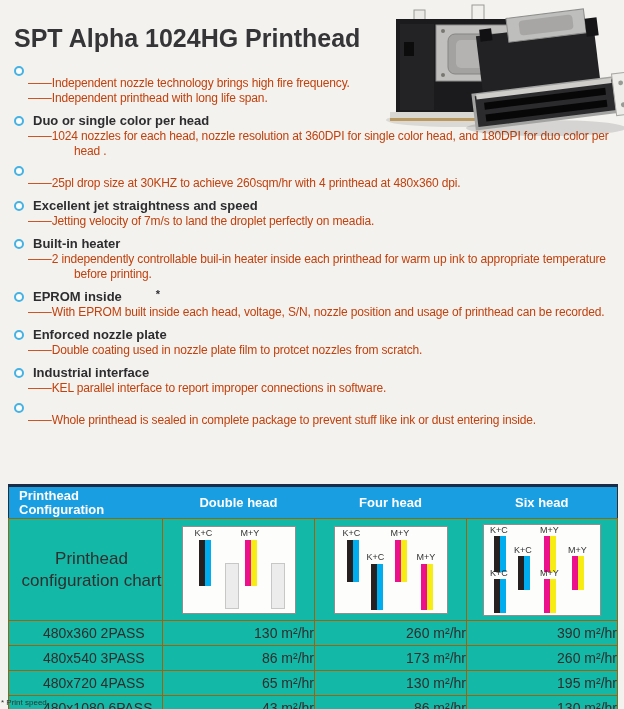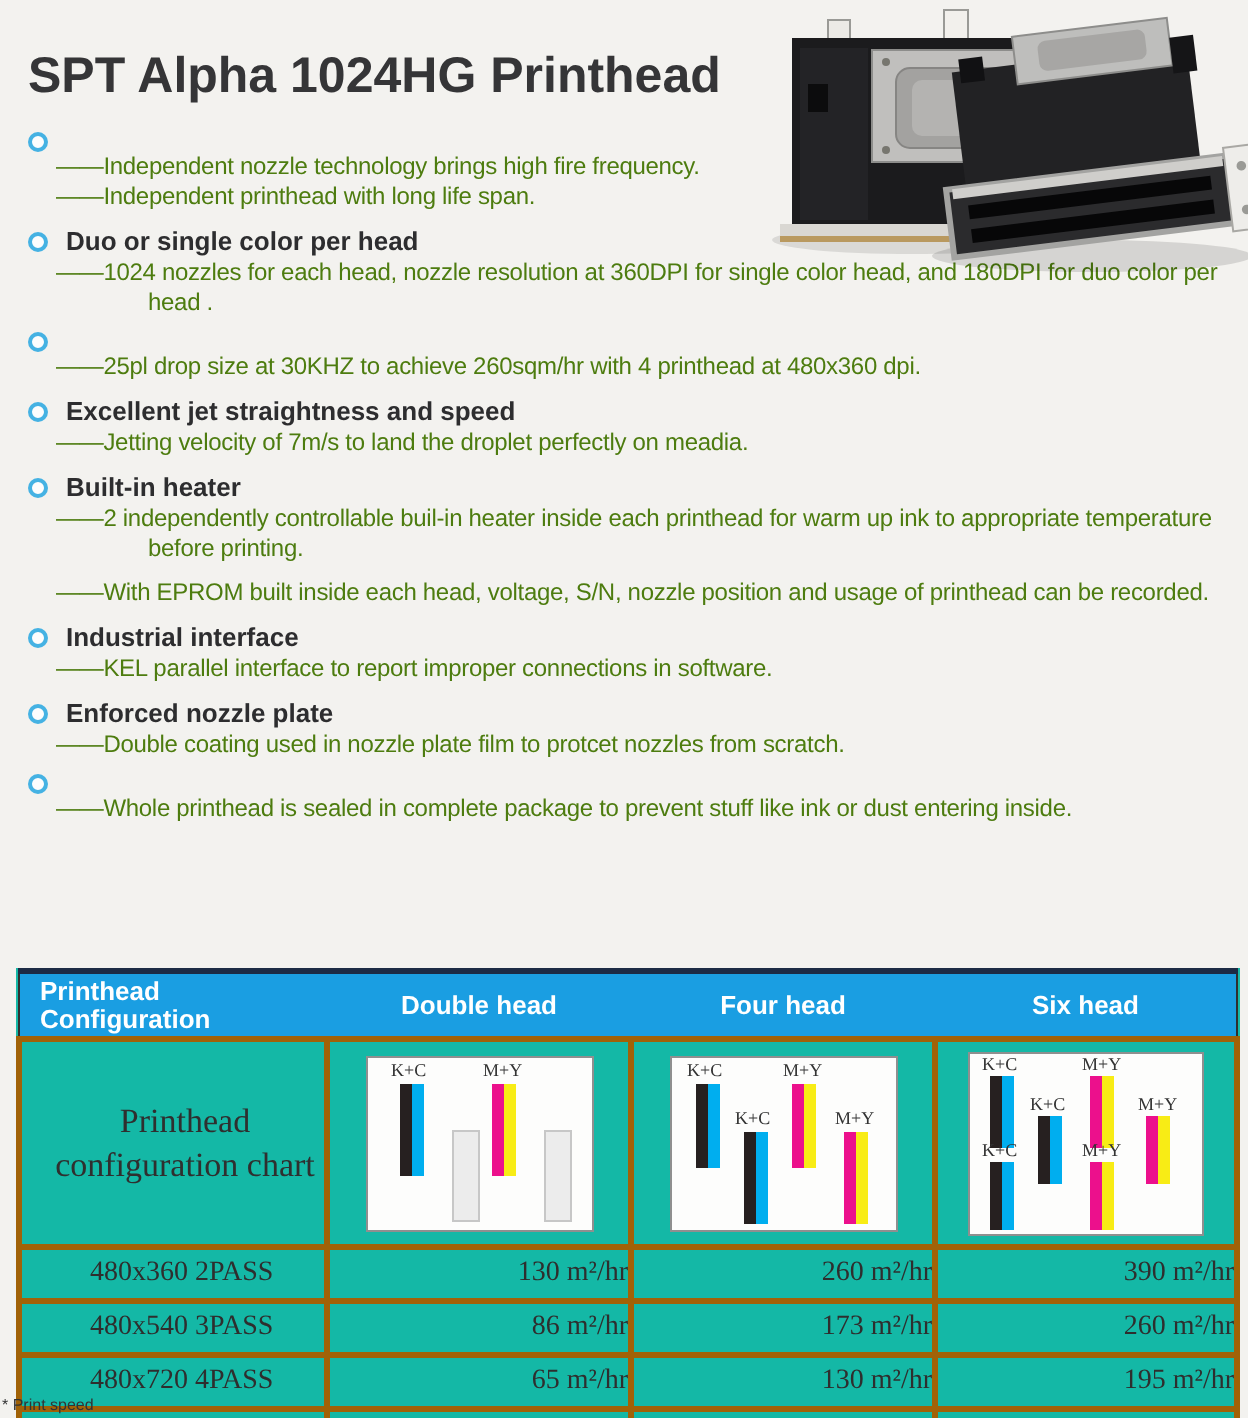--- a/index.html
+++ b/index.html
@@ -14,36 +14,36 @@
   }
   .features{padding:4px 4px 0 14px;}
   .feature{margin-top:7px;}
   .fh{display:flex;align-items:center;font-size:13px;font-weight:bold;color:#2d2d2f;line-height:16px;}
   .bullet{
     width:6px;height:6px;border:2px solid #45b2e3;border-radius:50%;
     background:#fdfdfd;margin-right:9px;flex:none;
   }
   .star{font-size:11px;font-weight:bold;margin-left:34px;transform:translateY(-3px);}
   .fl{
-    font-size:12px;line-height:15px;color:#4d7c0f;
+    font-size:12px;line-height:15px;color:#c2410c;
     padding-left:60px;text-indent:-46px;letter-spacing:-0.15px;
   }
   
   .spec-table{
     position:absolute;left:8px;top:484px;width:609px;
     border-collapse:collapse;table-layout:fixed;
     border:1px solid #2f2f2f;border-top:3px solid #1c2b45;
     background:#14b8a6;
   }
   .spec-table th{
     background:#1a9ee2;color:#ffffff;font-size:13px;font-weight:bold;
     height:31px;border:0;text-align:center;line-height:14px;padding:0;
   }
   .spec-table th.first{text-align:left;padding-left:10px;white-space:pre-line;}
-  .spec-table td{border:3px solid #a16207;padding:0;font-family:Liberation Serif, serif;}
+  .spec-table td{border:1px solid #a16207;padding:0;}
   td.chartlabel{
     font-size:17px;color:#2f2f2f;text-align:left;padding-left:12px;line-height:22px;
     font-weight:normal;
   }
   tr.configrow td{height:101px;text-align:center;vertical-align:middle;}
   tr.datarow td{height:24px;font-size:14px;color:#2e2e2e;text-align:right;}
   tr.datarow td.rowlabel{text-align:left;padding-left:34px;}
   .dbox{
     position:relative;display:inline-block;background:#fdfdfc;border:1px solid #8f8f8f;
     vertical-align:middle;
@@ -126,35 +126,40 @@
         <div class="fl">——Jetting velocity of 7m/s to land the droplet perfectly on meadia.</div>
       </div>
       <div class="feature">
         <div class="fh">
           <span class="bullet"></span>
           <span>Built-in heater</span>
         </div>
         <div class="fl">——2 independently controllable buil-in heater inside each printhead for warm up ink to appropriate temperature before printing.</div>
       </div>
       <div class="feature">
+        <div class="fh">
+          <span class="bullet"></span>
+          <span>EPROM inside</span>
+          <span class="star">*</span>
+        </div>
         <div class="fl">——With EPROM built inside each head, voltage, S/N, nozzle position and usage of printhead can be recorded.</div>
       </div>
       <div class="feature">
         <div class="fh">
           <span class="bullet"></span>
+          <span>Enforced nozzle plate</span>
+        </div>
+        <div class="fl">——Double coating used in nozzle plate film to protcet nozzles from scratch.</div>
+      </div>
+      <div class="feature">
+        <div class="fh">
+          <span class="bullet"></span>
           <span>Industrial interface</span>
         </div>
         <div class="fl">——KEL parallel interface to report improper connections in software.</div>
-      </div>
-      <div class="feature">
-        <div class="fh">
-          <span class="bullet"></span>
-          <span>Enforced nozzle plate</span>
-        </div>
-        <div class="fl">——Double coating used in nozzle plate film to protcet nozzles from scratch.</div>
       </div>
       <div class="feature">
         <div class="fh">
           <span class="bullet"></span>
         </div>
         <div class="fl">——Whole printhead is sealed in complete package to prevent stuff like ink or dust entering inside.</div>
       </div>
     </div>
 
   <table class="spec-table">

